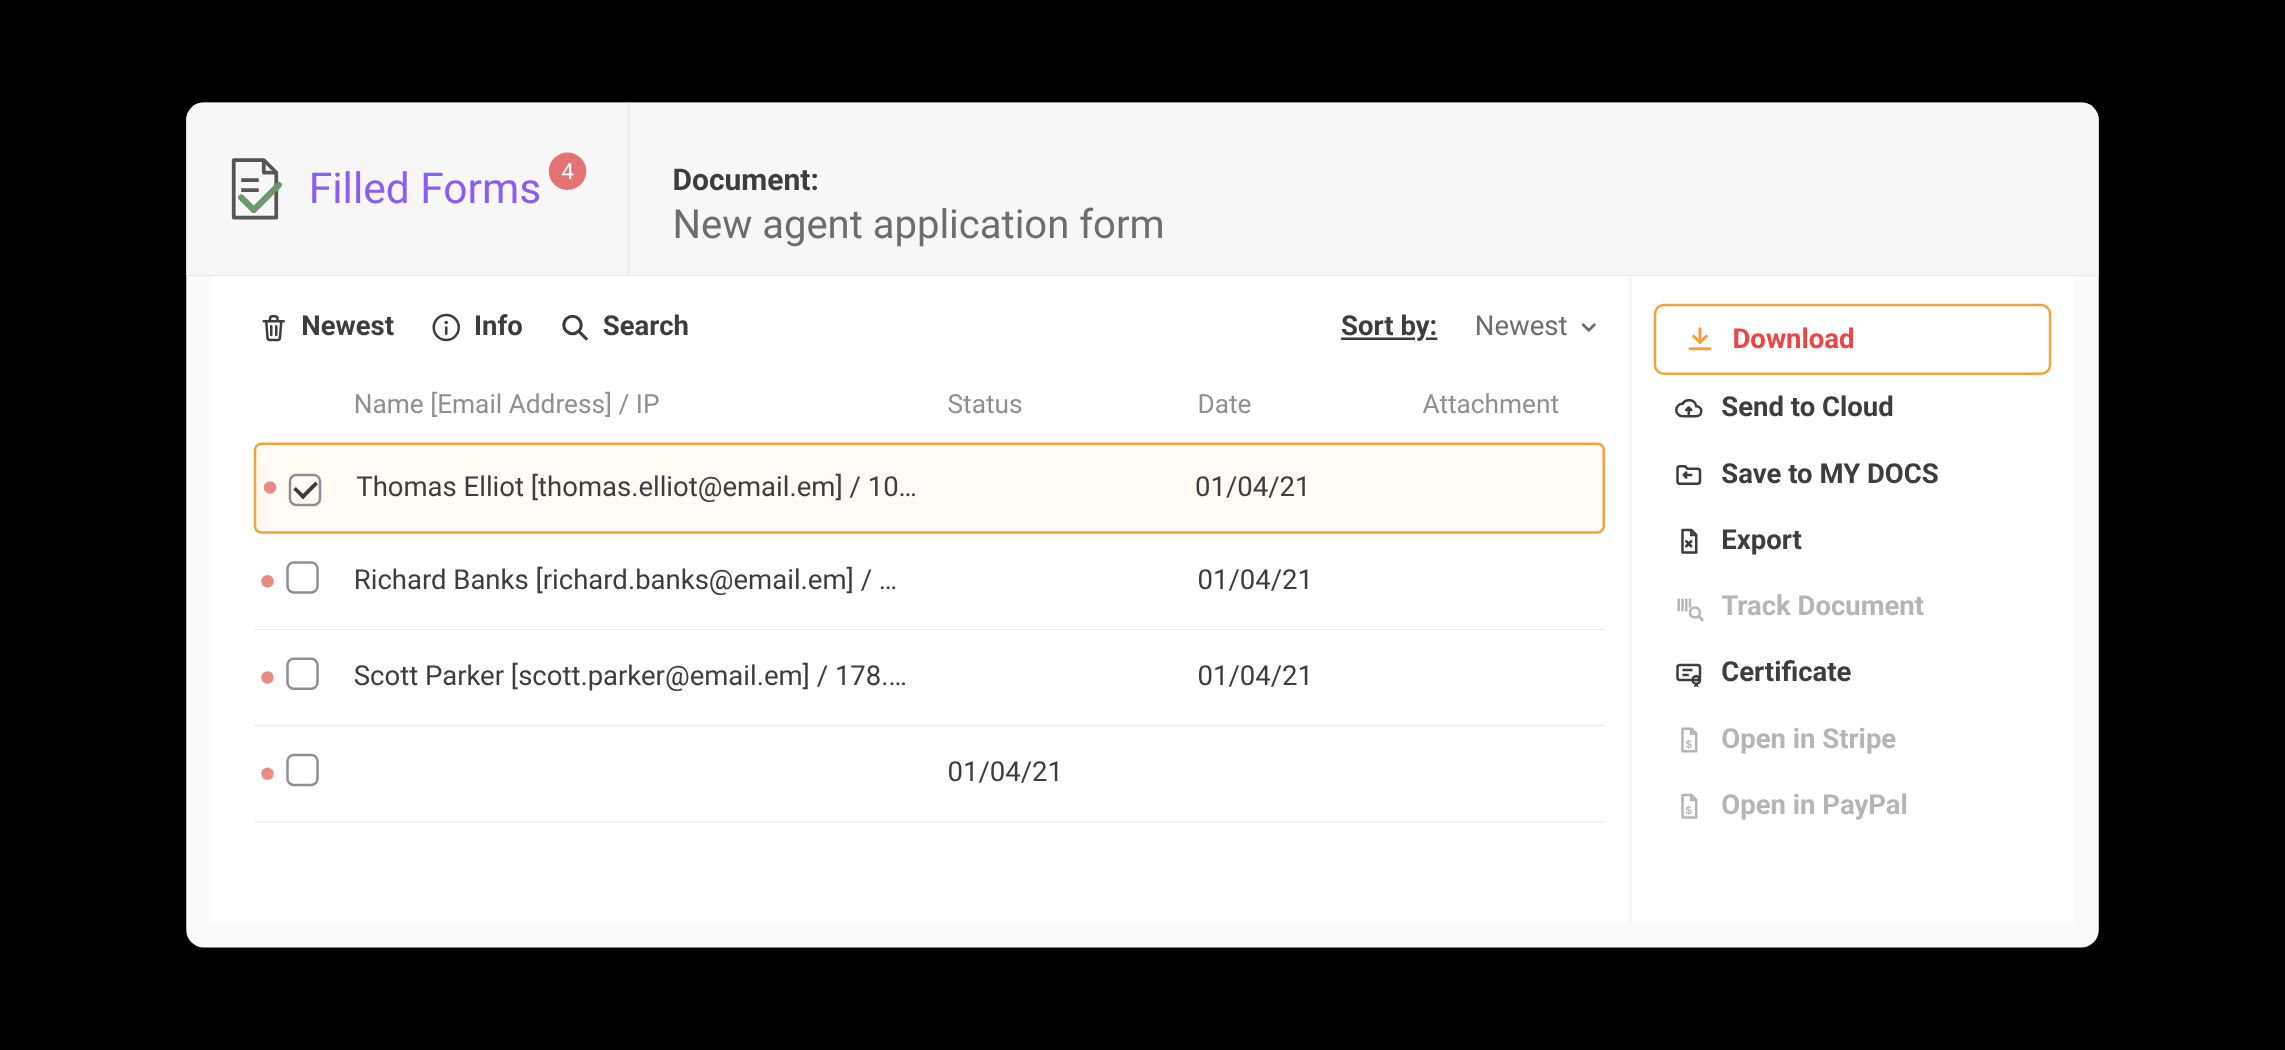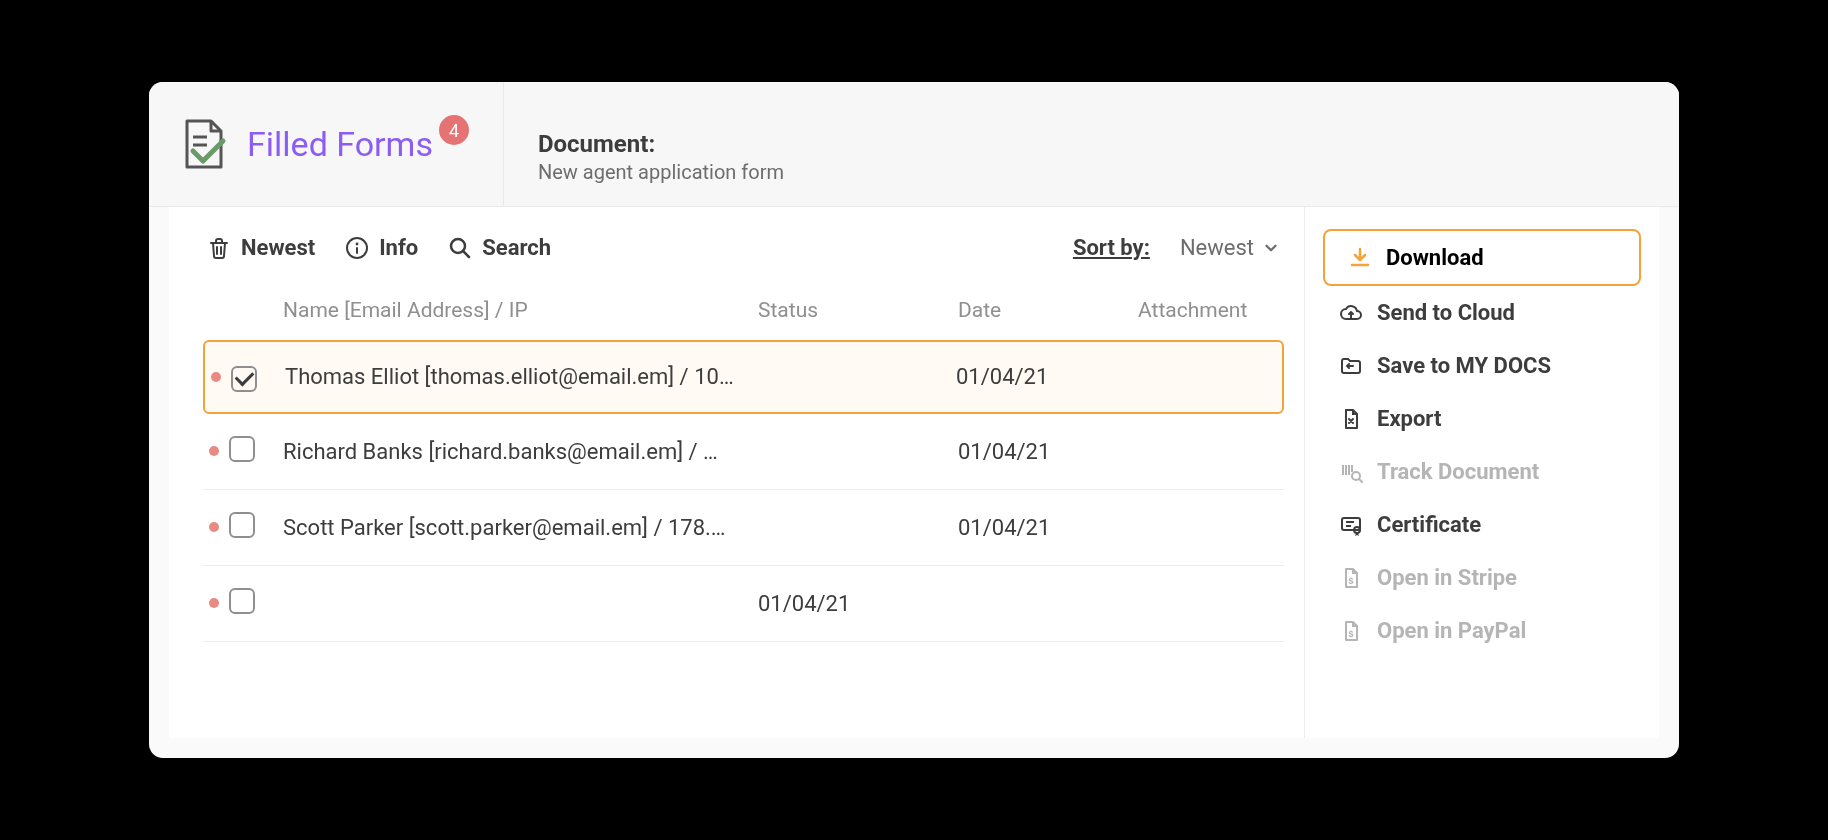--- a/index.html
+++ b/index.html
@@ -47,21 +47,21 @@
     color: #fff;
     border-radius: 50%;
     font-size: 18px;
     display: inline-flex; align-items: center; justify-content: center;
   }
   .header-right {
     padding: 22px 34px;
     display: flex; flex-direction: column; justify-content: center; margin-top: 26px;
   }
   .header-right .doc-label { font-size: 24px; font-weight: 700; color: #3d3d3d; }
-  .header-right .doc-name  { font-size: 20px; color: #6d6d6d; margin-top: 2px; }
+  .header-right .doc-name  { font-size: 32px; color: #6d6d6d; margin-top: 2px; }
 
   .body {
     flex: 1;
     background: #fff;
     margin: 0 20px 20px 20px;
     display: flex;
   }
   .main {
     flex: 1;
     padding: 24px 20px 10px 34px;
@@ -133,21 +133,21 @@
   .side .action {
     display: flex; align-items: center; gap: 14px;
     font-size: 22px; font-weight: 700;
     color: #3d3d3d;
     padding: 14px 16px;
     border-radius: 8px;
     cursor: pointer;
   }
   .side .action.primary {
     border: 2px solid #f2a33c;
-    color: #000000;
+    color: #ef4444;
     padding-left: 23px;
   }
   .side .action.disabled { color: #b5b5b5; cursor: default; }
 
   .icon { display: inline-flex; }
   svg { display: block; }
 </style>
 </head>
 <body>
 

